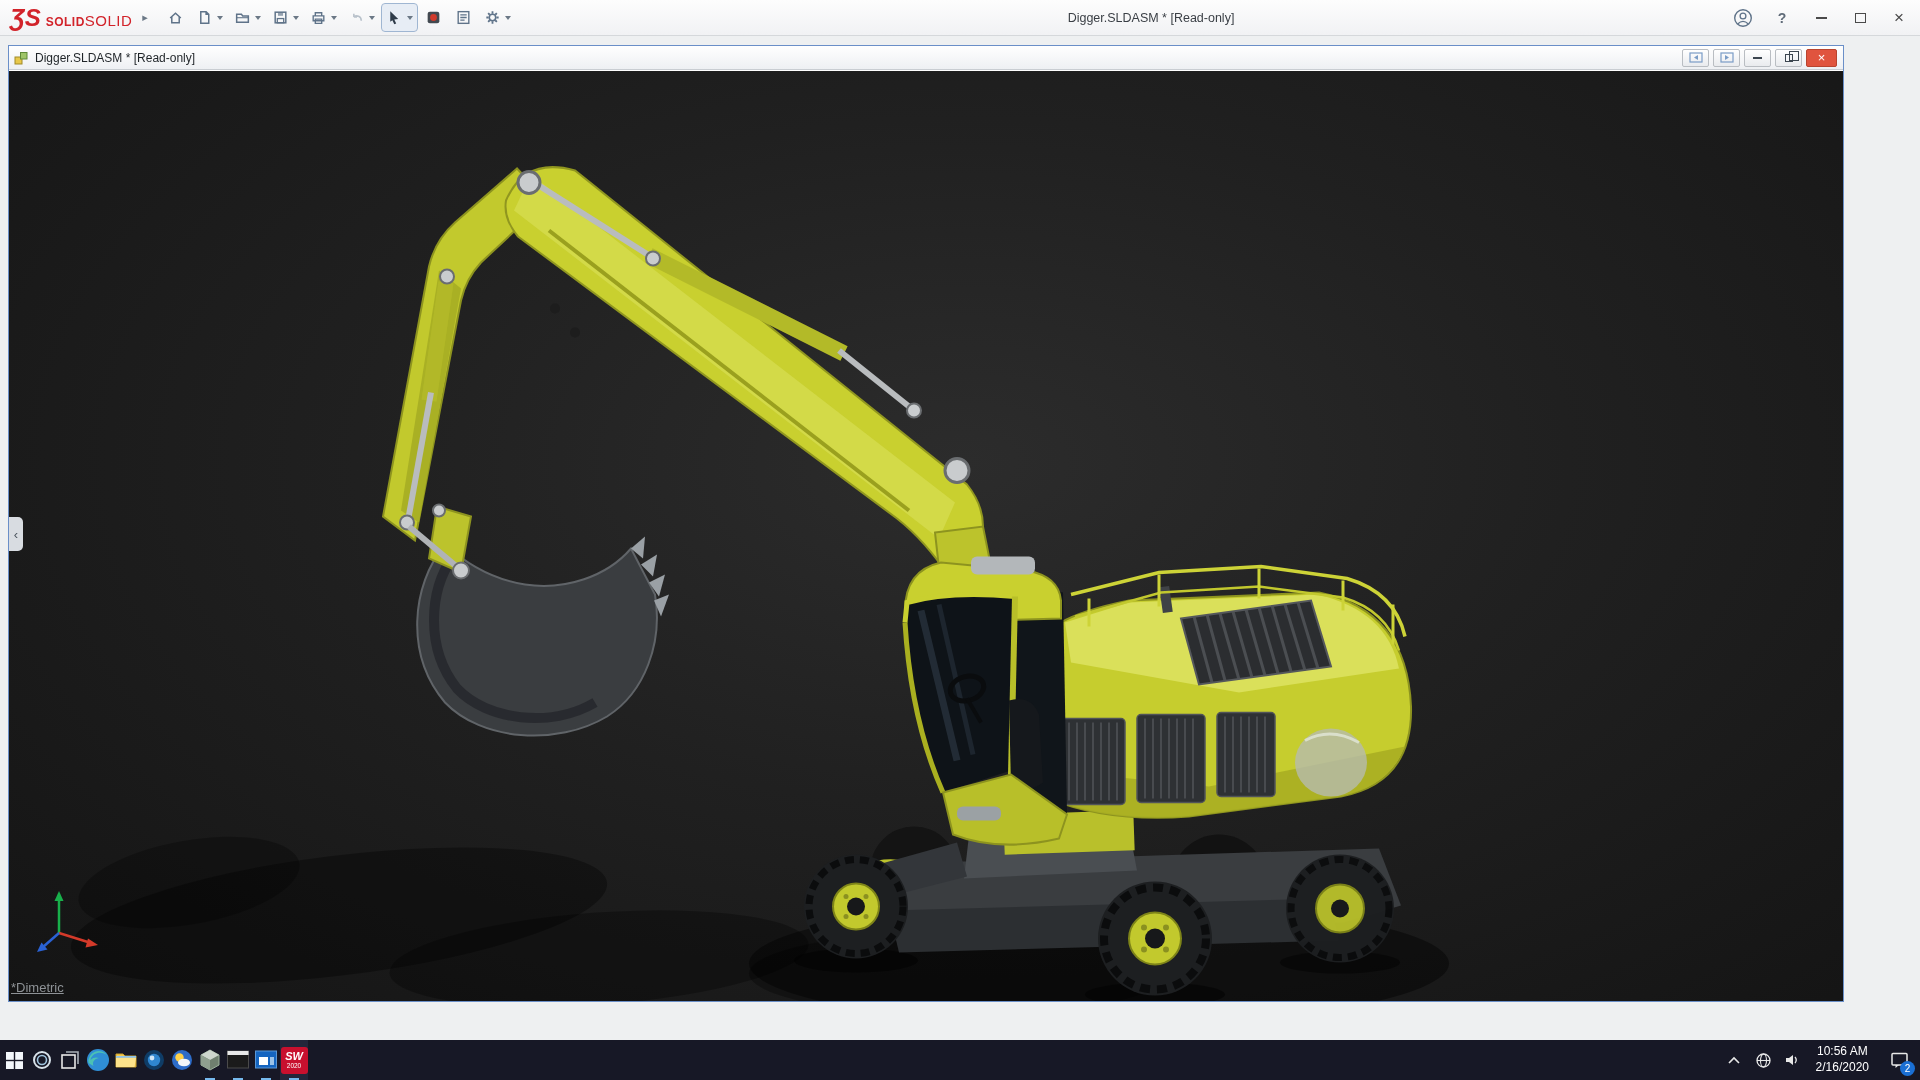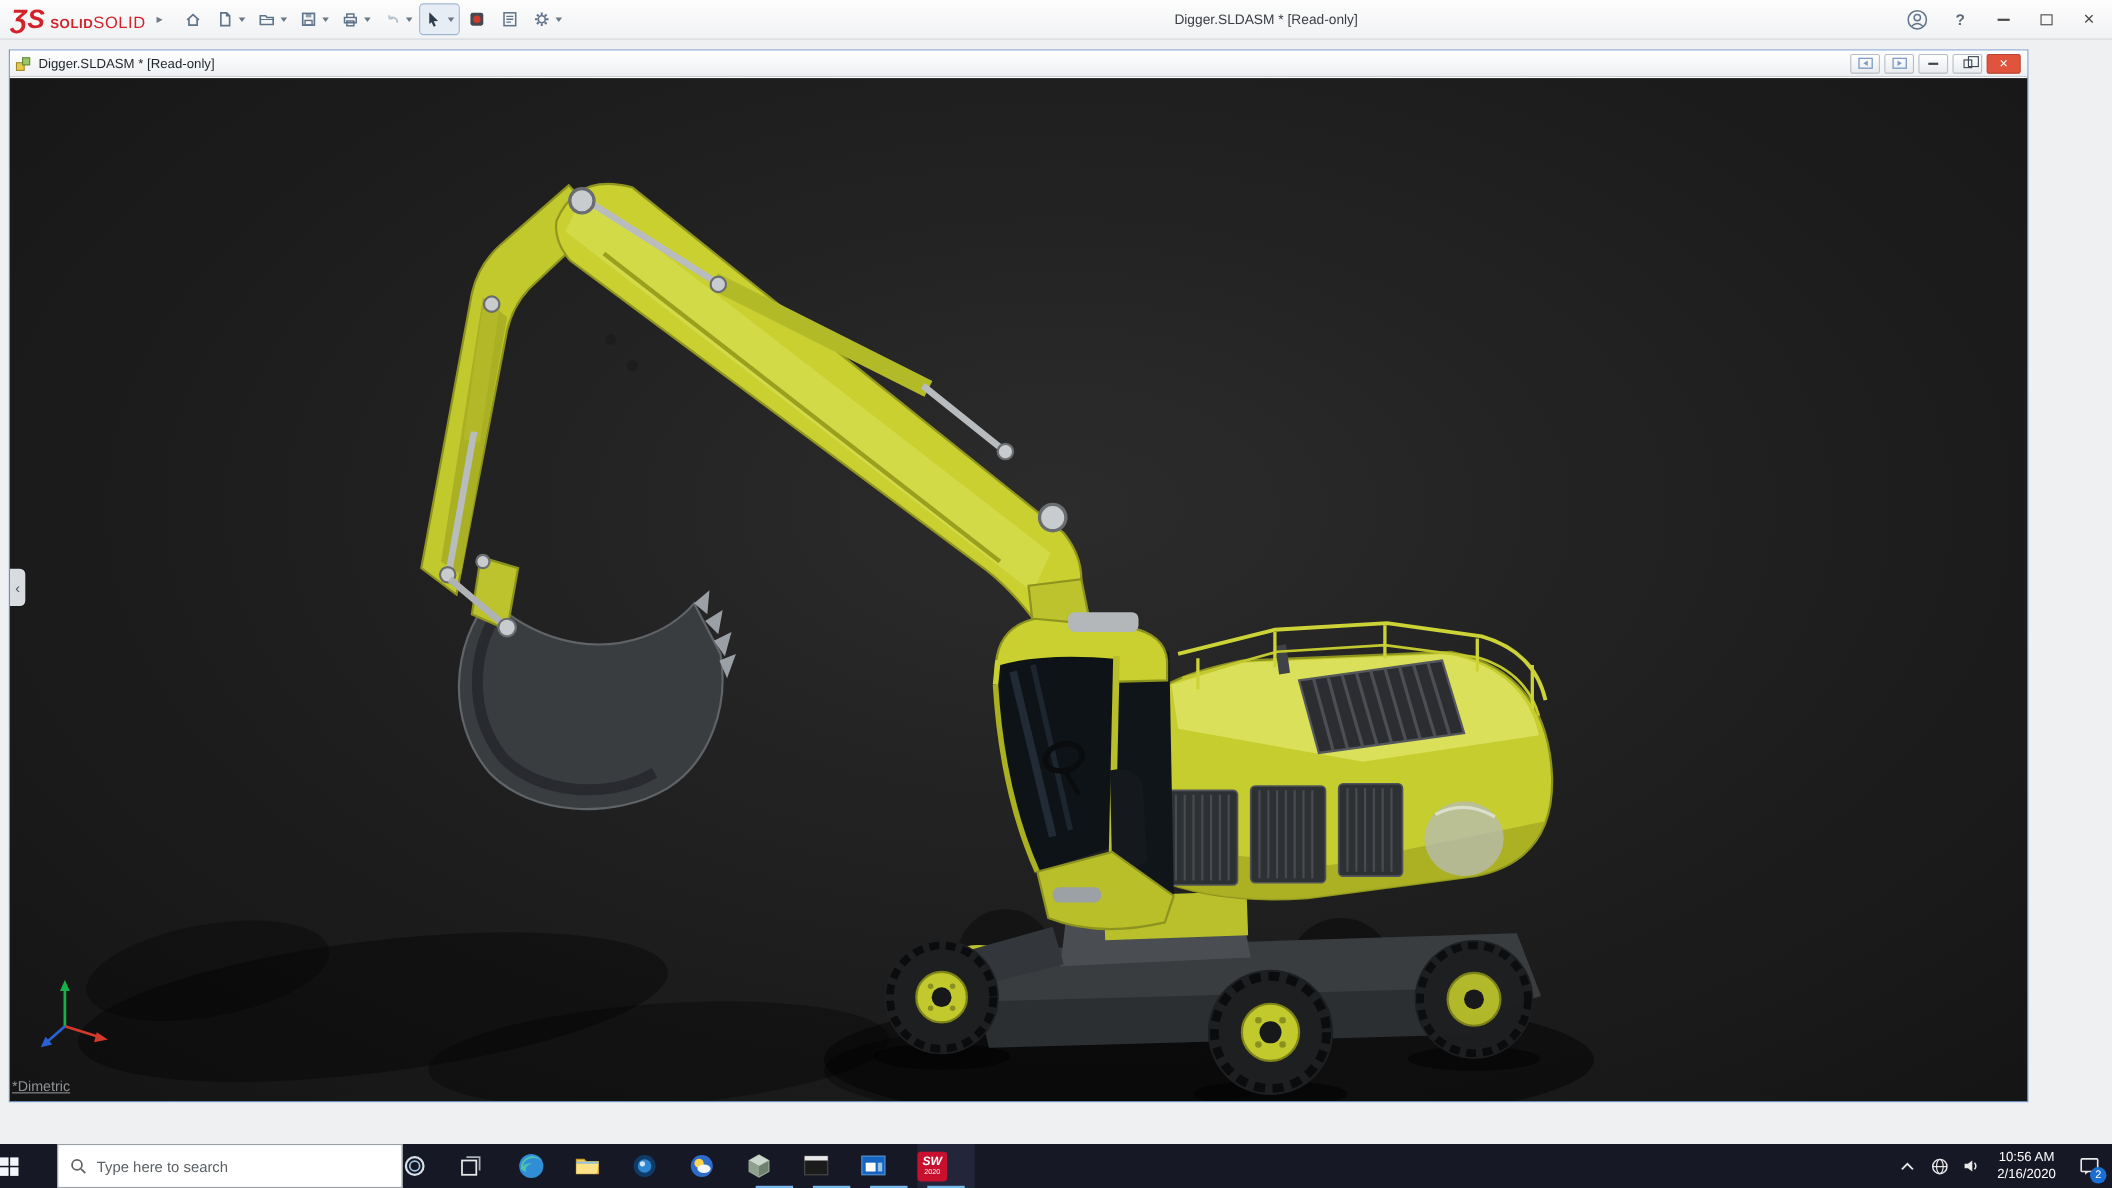--- a/index.html
+++ b/index.html
@@ -53,21 +53,21 @@
   .model-svg { position:absolute; inset:0; width:100%; height:100%; }
   .flyout-tab { position:absolute; left:0; top:446px; width:14px; height:34px; background:#d8dce1;
                 border-radius:0 5px 5px 0; color:#4d565f; font-size:13px; display:flex;
                 align-items:center; justify-content:center; }
   .triad { position:absolute; left:24px; bottom:42px; }
   .view-label { position:absolute; left:2px; bottom:6px; color:#8e9296; font-size:13px;text-decoration:underline; }
 
   
   .taskbar { position:absolute; left:0; right:0; bottom:0; height:40px; background:#171826;
              display:flex; align-items:stretch; z-index:5; }
-  .tb-btn { width:52px; display:flex; align-items:center; justify-content:flex-start; position:relative; }
+  .tb-btn { width:28px; display:flex; align-items:center; justify-content:center; position:relative; }
   .tb-btn.running::after { content:""; position:absolute; bottom:0; left:9px; right:9px; height:2px; background:#76b9ed; }
   .tb-btn.active { background:#23263a; }
   .tb-search { width:314px; background:#ffffff; border:1px solid #9aa0a6; display:flex;
                align-items:center; gap:9px; padding:0 11px; font-size:13.5px; color:#5a5f63; }
   .sw-badge { width:27px; height:27px; background:#c8102e; border-radius:3px; display:flex;
               flex-direction:column; align-items:center; justify-content:center; line-height:1; }
   .sw-badge .l1 { color:#fff; font-size:11px; font-weight:bold; font-style:italic; }
   .sw-badge .l2 { color:#fff; font-size:6.5px; margin-top:1px; }
   .tray { margin-left:auto; display:flex; align-items:center; }
   .tray-btn { width:29px; height:40px; display:flex; align-items:center; justify-content:center; }
@@ -375,27 +375,20 @@
 
   <footer class="taskbar">
     <button class="tb-btn">
       <svg width="17" height="17" viewBox="0 0 17 17">
         <rect x="0" y="0" width="7.8" height="7.8" fill="#f2f6fa"></rect>
           <rect x="9.2" y="0" width="7.8" height="7.8" fill="#f2f6fa"></rect>
         <rect x="0" y="9.2" width="7.8" height="7.8" fill="#f2f6fa"></rect>
           <rect x="9.2" y="9.2" width="7.8" height="7.8" fill="#f2f6fa"></rect>
       </svg>
     </button>
-    <div class="tb-search">
-      <svg width="15" height="15" viewBox="0 0 15 15">
-          <circle cx="6" cy="6" r="4.5" fill="none" stroke="#5f6368" stroke-width="1.6"></circle>
-          <line x1="9.6" y1="9.6" x2="13.5" y2="13.5" stroke="#5f6368" stroke-width="1.6"></line>
-        </svg>
-      <span>Type here to search</span>
-    </div>
     <button class="tb-btn">
       <svg width="22" height="22" viewBox="0 0 22 22">
           <circle cx="11" cy="11" r="8" fill="none" stroke="#d8e2ea" stroke-width="2"></circle>
           <circle cx="11" cy="11" r="4.5" fill="none" stroke="#9fc3dd" stroke-width="1.6"></circle>
         </svg>
     </button>
     <button class="tb-btn">
       <svg width="20" height="20" viewBox="0 0 20 20">
           <path d="M6 2 H18 V14" fill="none" stroke="#a9b0b8" stroke-width="1.6"></path>
           <rect x="2" y="5" width="13" height="13" fill="none" stroke="#e8e8e8" stroke-width="1.6"></rect>

